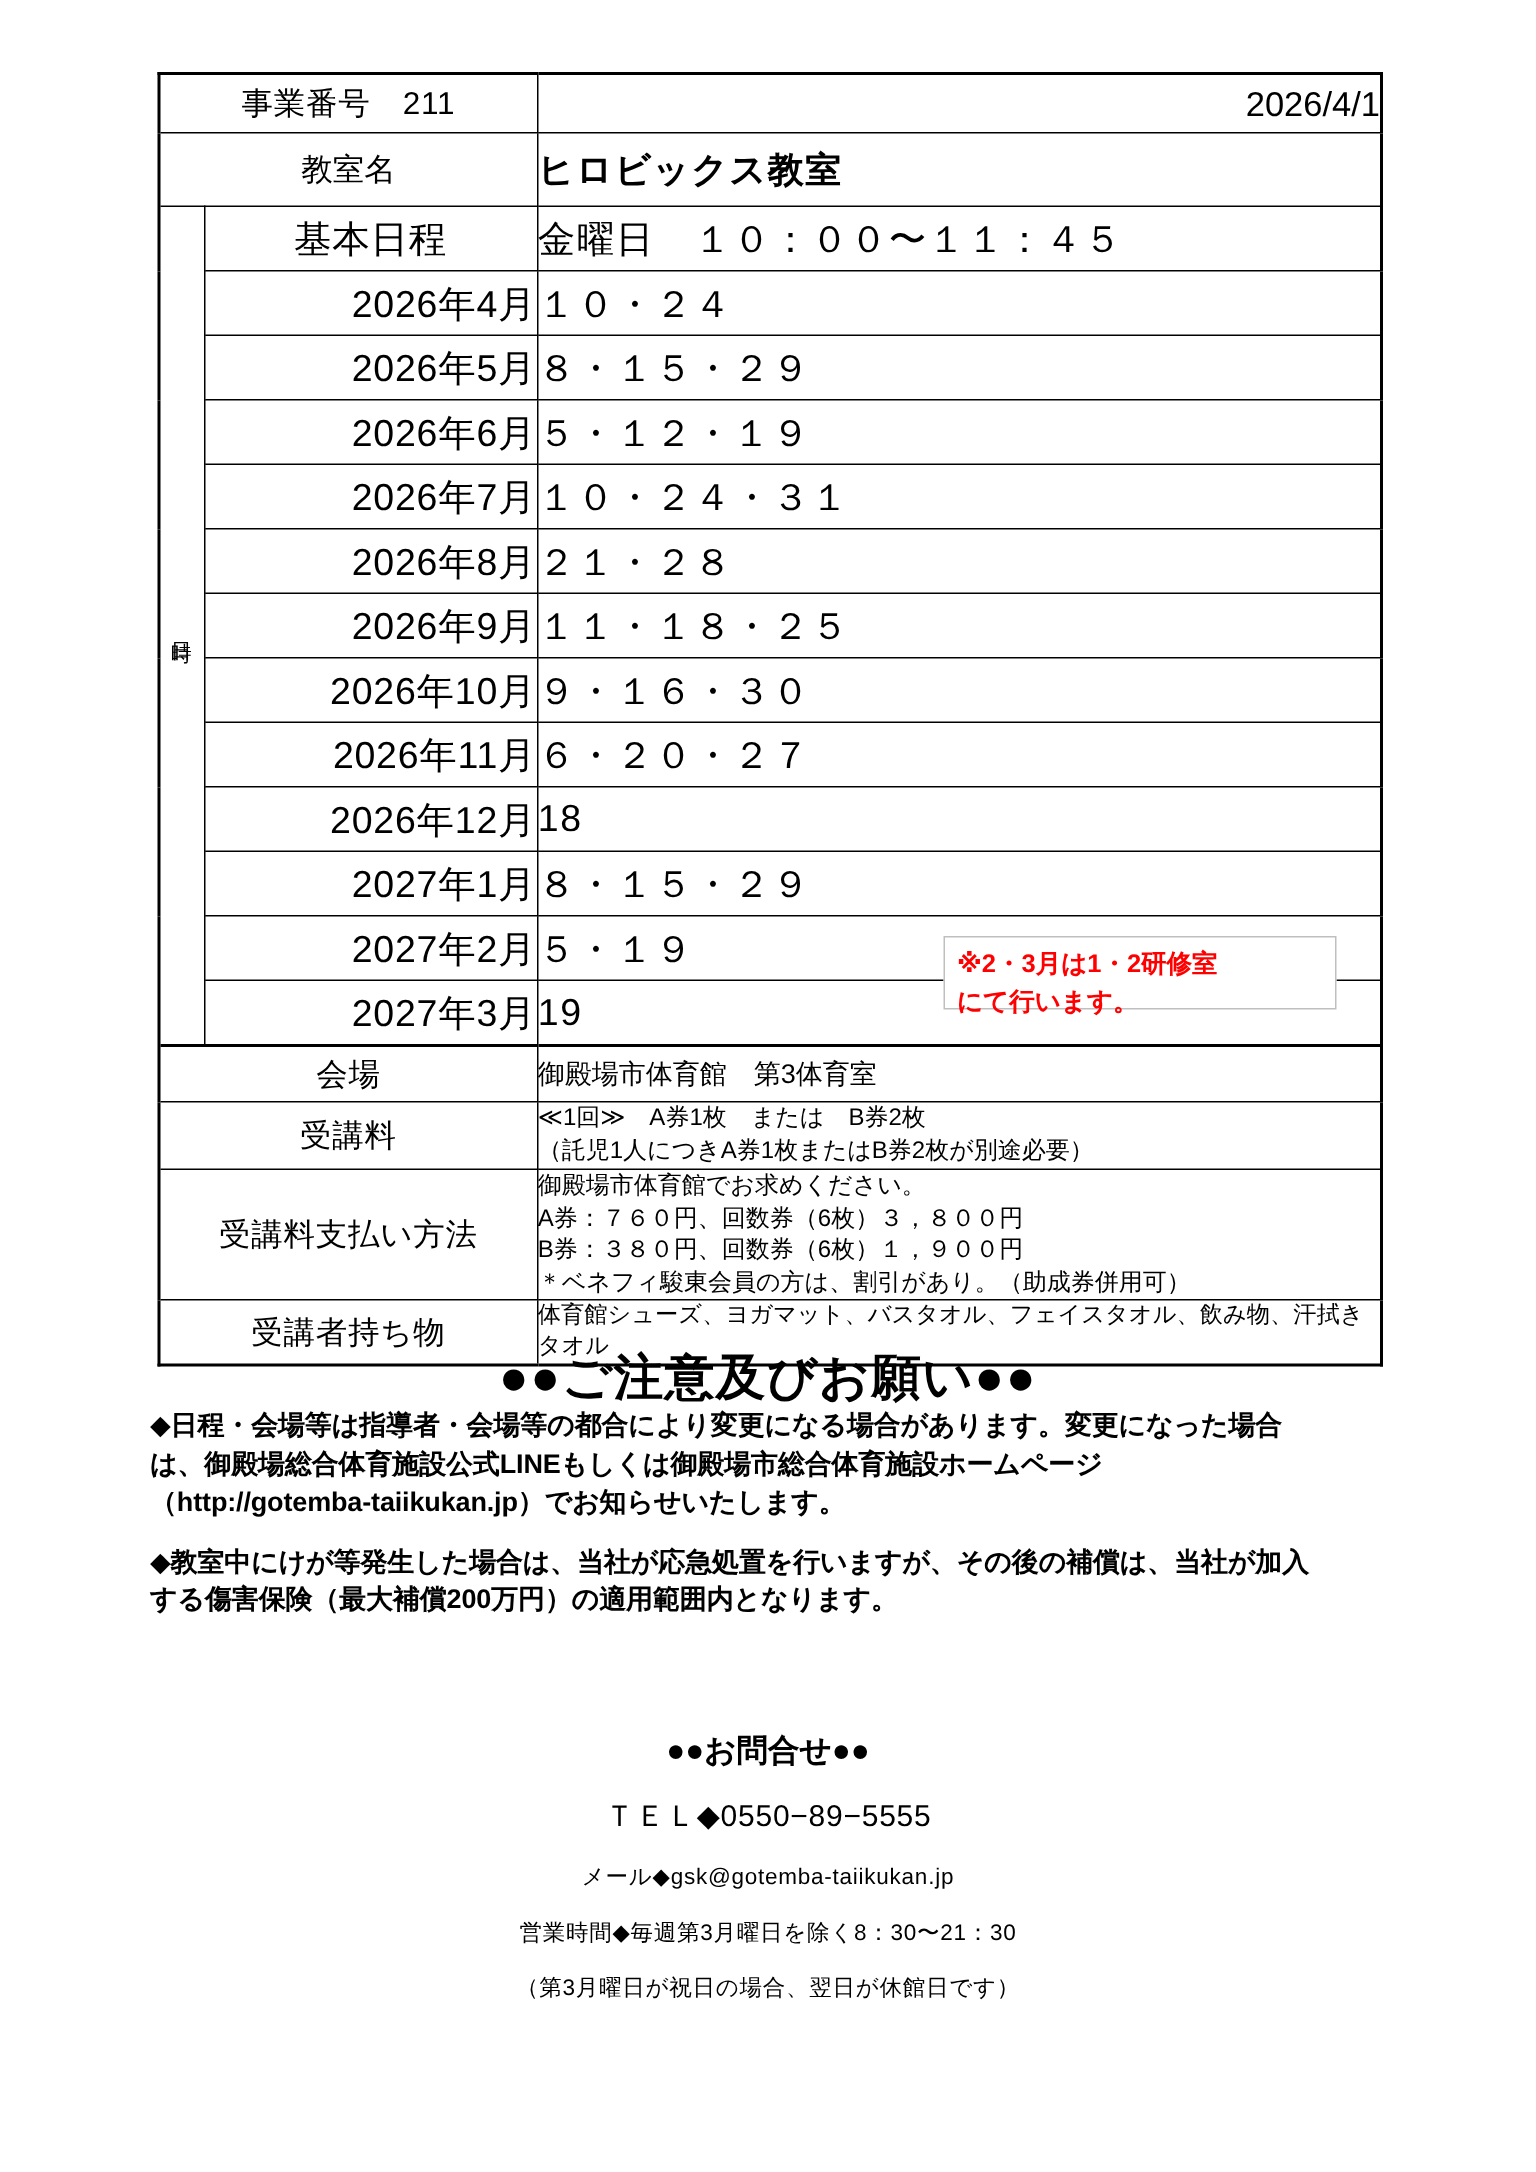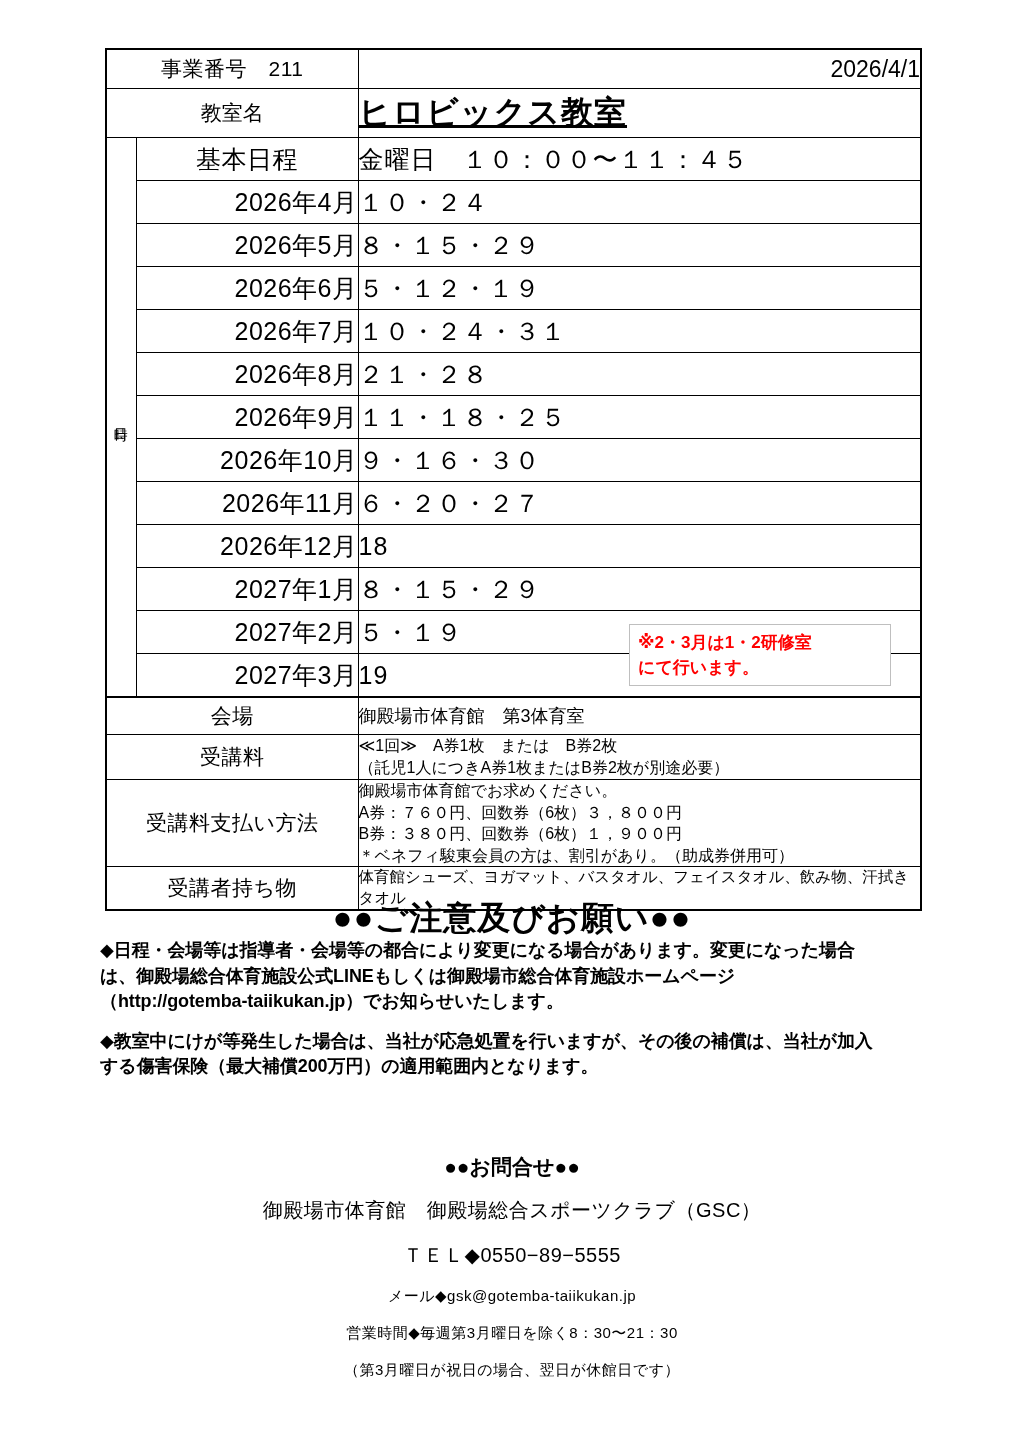--- a/index.html
+++ b/index.html
@@ -61,25 +61,24 @@
     font-size: 23px;
   }
 
   
   .row-kyoshitsu td { height: 48px; }
   .kyoshitsu-label {
     text-align: center;
     font-size: 21px;
   }
   .kyoshitsu-name {
-    font-size: 32px;
+    font-size: 24px;
     font-weight: bold;
     padding-left: 10px;
     letter-spacing: 1px;
-    text-decoration: underline;
   }
 
   
   .row-date td { height: 42px; }
   .vert-label {
     text-align: center;
     font-size: 14px;
     line-height: 1.15;
     writing-mode: vertical-rl;
     text-orientation: upright;
@@ -127,21 +126,21 @@
   .row-pay td { height: 86px; }
   .row-mochi td { height: 38px; }
   .row-mochi .info-value { font-size: 15.5px; }
 
   
   .red-note {
     position: absolute;
     left: 629px;
     top: 624px;
     width: 262px;
-    height: 62px;
+    height: 49px;
     background: #ffffff;
     border: 1px solid #bfbfbf;
     box-sizing: border-box;
     color: #ff0000;
     font-weight: bold;
     font-size: 17px;
     line-height: 1.45;
     padding: 6px 0 0 8px;
     white-space: pre-line;
     z-index: 5;
@@ -308,20 +307,19 @@
   <div class="notices">
     <div class="notice-item">◆日程・会場等は指導者・会場等の都合により変更になる場合があります。変更になった場合
 は、御殿場総合体育施設公式LINEもしくは御殿場市総合体育施設ホームページ
 （http://gotemba-taiikukan.jp）でお知らせいたします。</div>
     <div class="notice-item">◆教室中にけが等発生した場合は、当社が応急処置を行いますが、その後の補償は、当社が加入
 する傷害保険（最大補償200万円）の適用範囲内となります。</div>
   </div>
 
   <div class="contact">
     <div class="contact-heading">●●お問合せ●●</div>
-    <div class="contact-line">御殿場市体育館　御殿場総合スポーツクラブ（GSC）</div>
     <div class="contact-line">ＴＥＬ◆0550−89−5555</div>
     <div class="contact-line small">メール◆gsk@gotemba-taiikukan.jp</div>
     <div class="contact-line small">営業時間◆毎週第3月曜日を除く8：30〜21：30</div>
     <div class="contact-line small">（第3月曜日が祝日の場合、翌日が休館日です）</div>
   </div>
 
 </div>
 
 </body></html>

